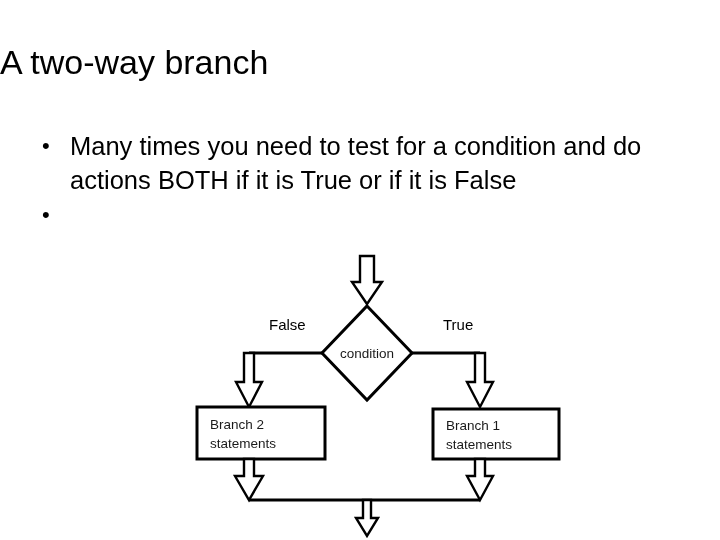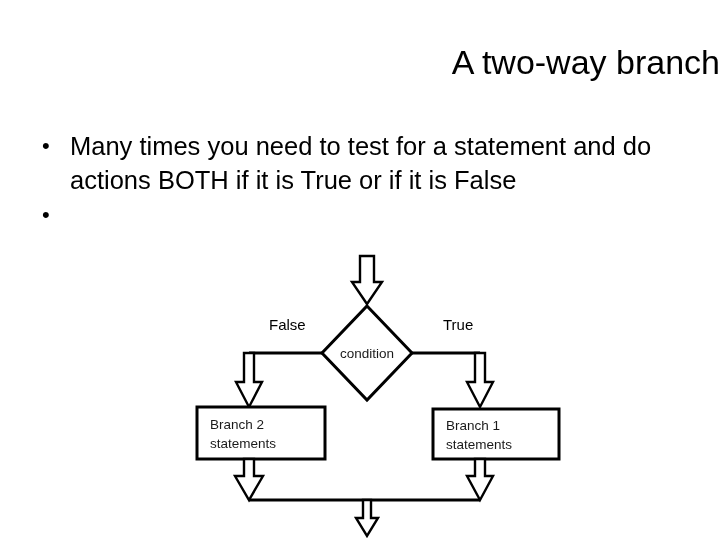--- a/index.html
+++ b/index.html
@@ -20,21 +20,21 @@
     position: absolute;
     inset: 0;
     background: #ffffff;
   }
 
   .slide-title {
     position: absolute;
     left: 0;
     top: 44px;
     width: 720px;
-    text-align: right;
+    text-align: left;
     font-size: 34px;
     font-weight: 400;
     line-height: 1.1;
     color: #000000;
     letter-spacing: 0px;
   }
 
   .bullet-list {
     position: absolute;
     left: 28px;
@@ -102,21 +102,21 @@
 </head>
 <body>
 
 <div class="slide">
 
   <div class="slide-title">A two-way branch</div>
 
   <ul class="bullet-list">
     <li class="bullet-item">
       <span class="bullet-marker">•</span>
-      <span>Many times you need to test for a statement and do actions BOTH if it is True or if it is False</span>
+      <span>Many times you need to test for a condition and do actions BOTH if it is True or if it is False</span>
     </li>
     <li class="bullet-item">
       <span class="bullet-marker">•</span>
     </li>
   </ul>
 
   <div class="diagram">
     <svg width="400" height="288" viewBox="0 0 400 288" xmlns="http://www.w3.org/2000/svg">
 
       <g>

